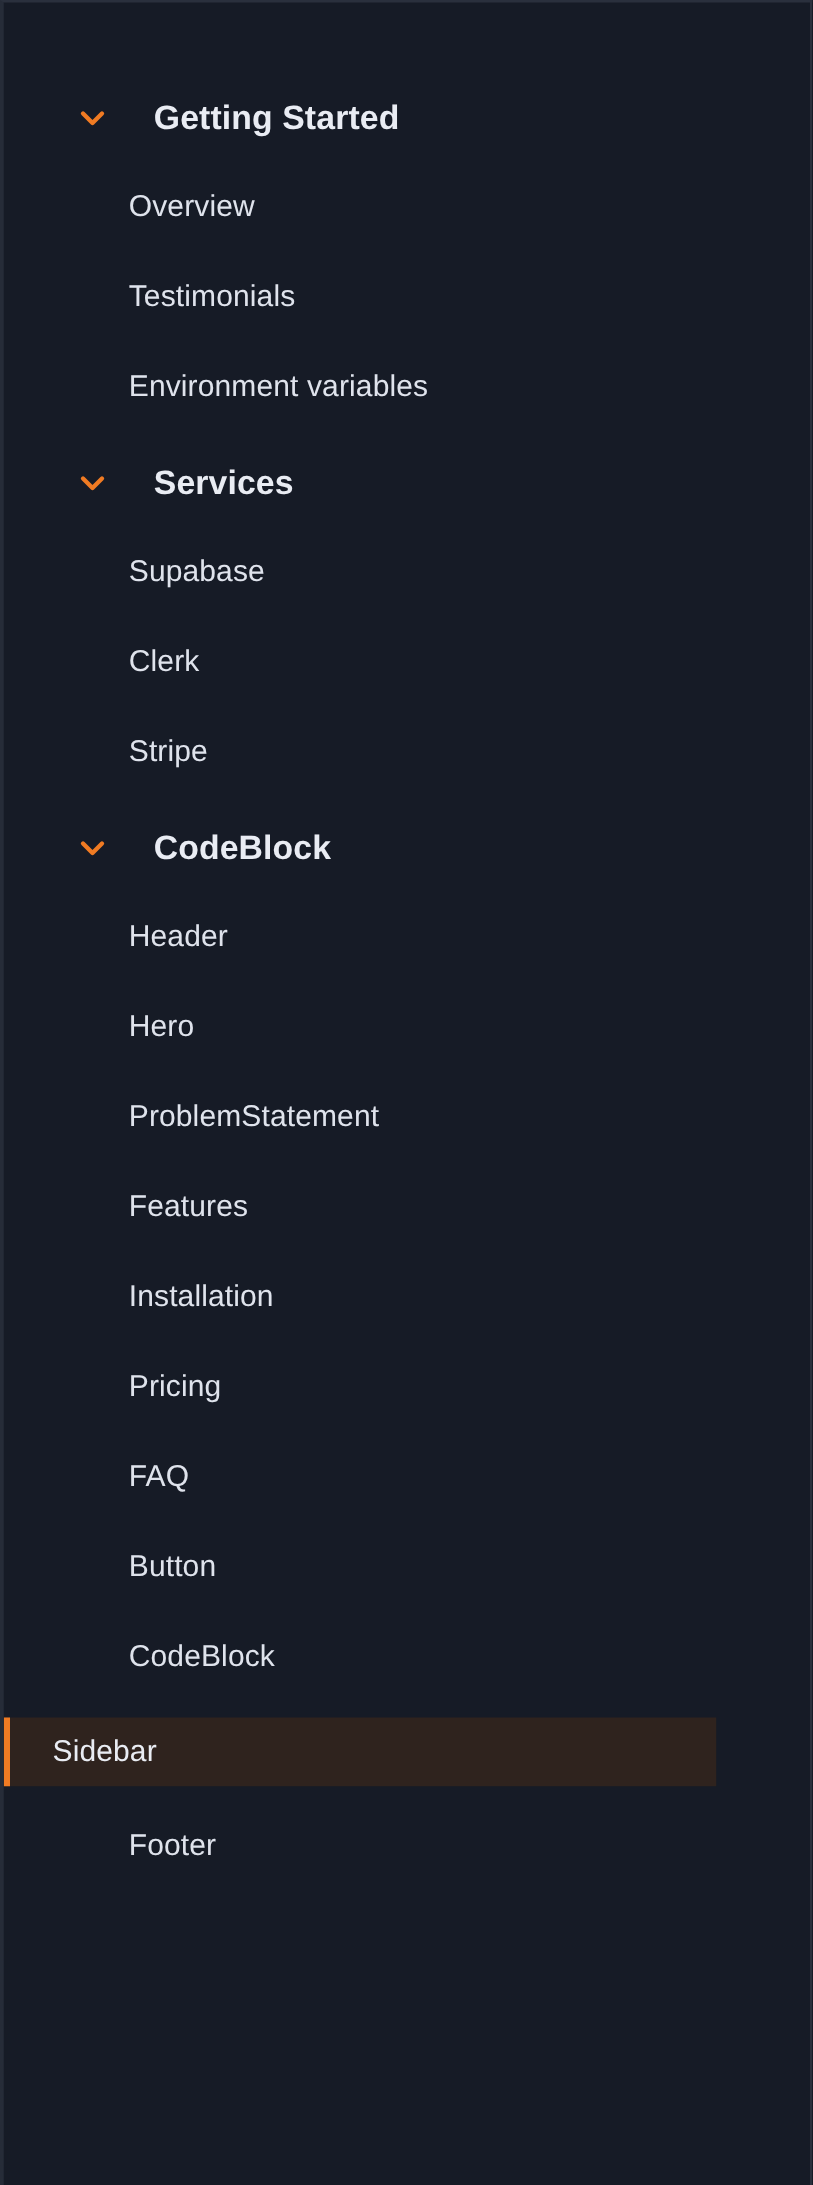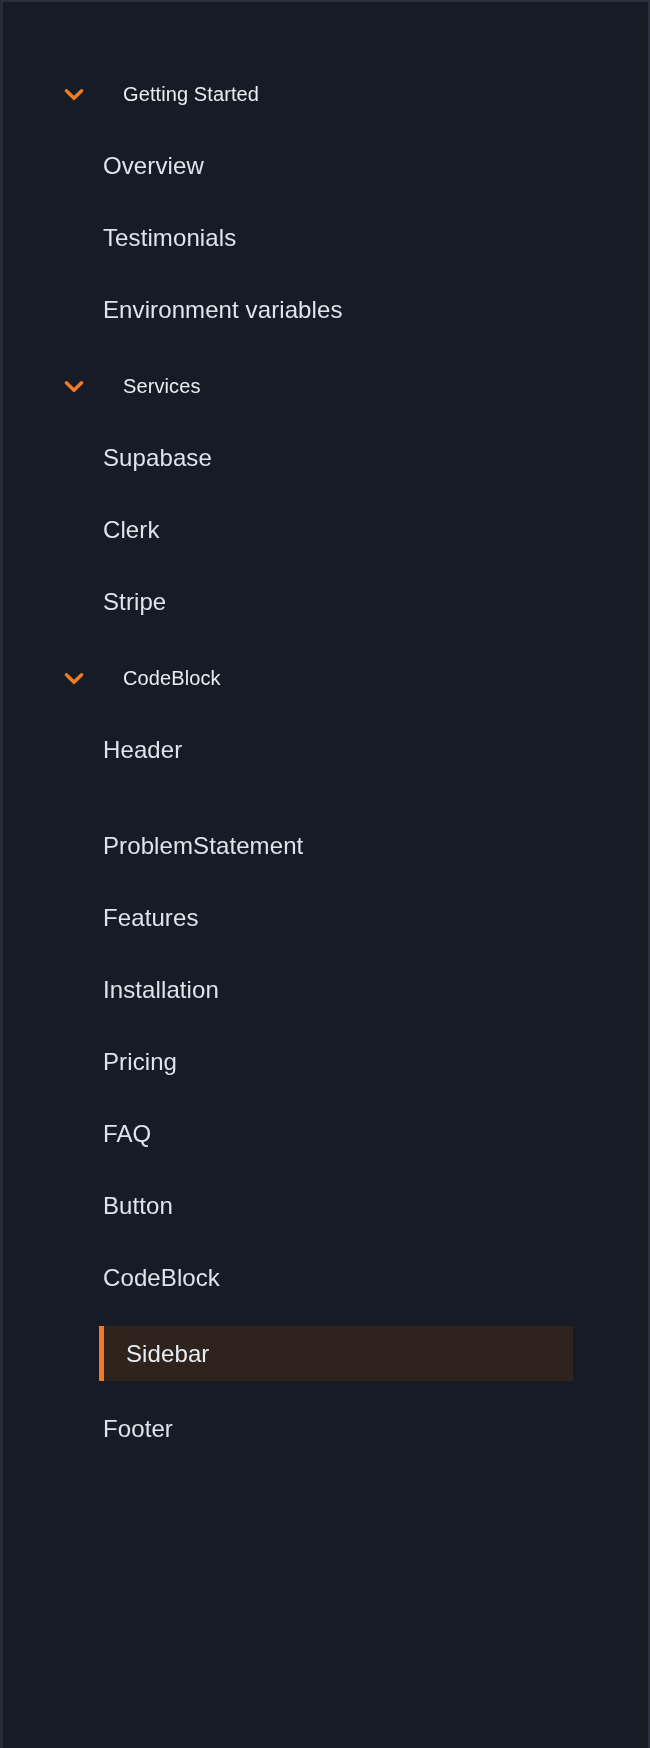--- a/index.html
+++ b/index.html
@@ -39,22 +39,22 @@
   }
   .chevron-icon {
     width: 26px;
     height: 26px;
     flex: 0 0 26px;
     display: block;
   }
   .chevron-icon svg { display: block; width: 26px; height: 26px; }
   .group-title {
     margin-left: 36px;
-    font-size: 20px;
-    font-weight: 400;
+    font-size: 27px;
+    font-weight: 700;
     color: #e9ecf3;
     letter-spacing: 0.1px;
     white-space: nowrap;
   }
 
   
   .nav-item {
     display: flex;
     align-items: center;
     height: 48px;
@@ -64,23 +64,22 @@
     box-sizing: border-box;
   }
   .nav-item-label {
     font-size: 24px;
     font-weight: 400;
     color: #dfe3ec;
     white-space: nowrap;
     letter-spacing: 0.1px;
   }
   .nav-item.active {
-    margin-left: 96px;
     margin-right: 75px;
-    padding-left: 4px;
+    padding-left: 16px;
     background: #2f231e;
     border-left: 5px solid #f07b23;
     height: 55px;
   }
   .nav-item.active .nav-item-label {
     padding-left: 18px;
     color: #e9ecf3;
   }
 
   
@@ -160,20 +159,23 @@
               </svg>
           </span>
           <span class="group-title">CodeBlock</span>
         </div>
         <div class="sp-group-gap"></div>
         <ul class="nav-list">
           <li class="nav-item">
             <span class="nav-item-label">Header</span>
           </li>
           <div class="sp-item-gap"></div>
+          <li class="nav-item">
+            <span class="nav-item-label">Hero</span>
+          </li>
           <div class="sp-item-gap"></div>
           <li class="nav-item">
             <span class="nav-item-label">ProblemStatement</span>
           </li>
           <div class="sp-item-gap"></div>
           <li class="nav-item">
             <span class="nav-item-label">Features</span>
           </li>
           <div class="sp-item-gap"></div>
           <li class="nav-item">

